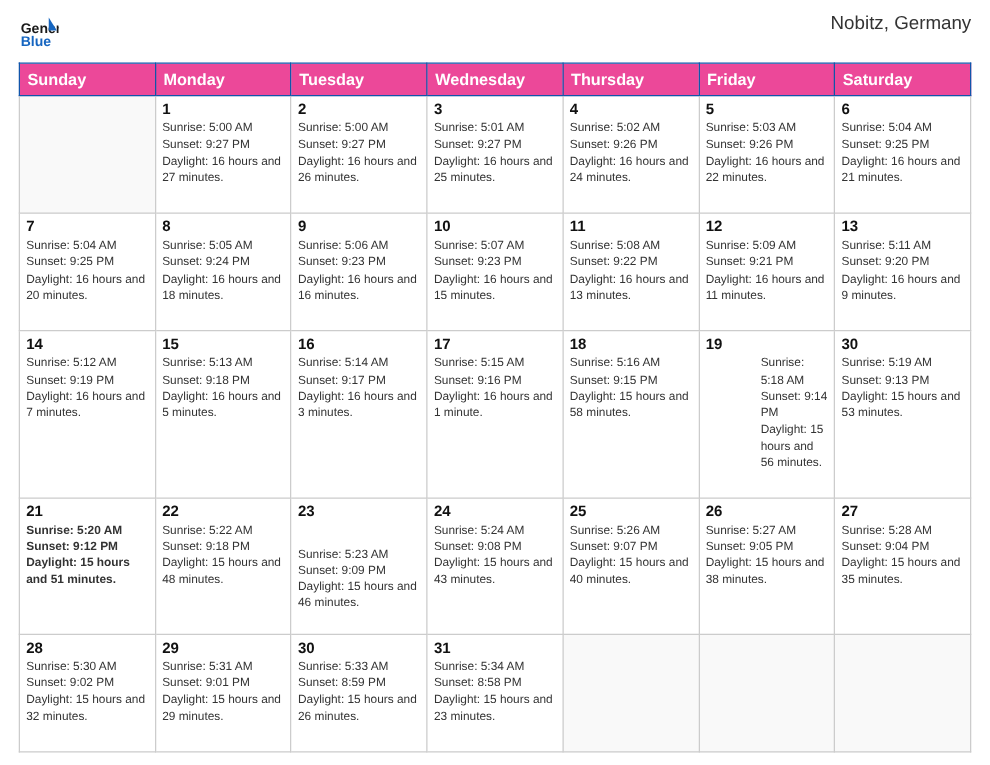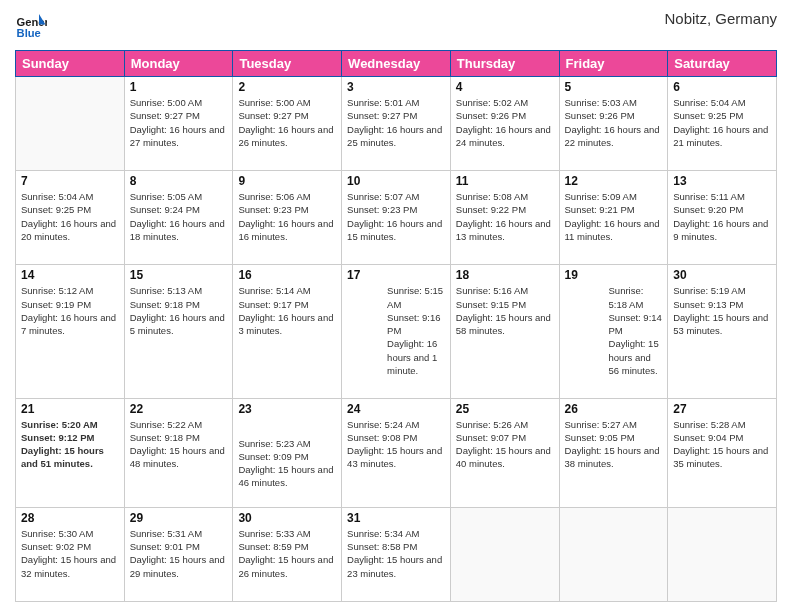--- a/index.html
+++ b/index.html
@@ -212,21 +212,21 @@
 Daylight: 16 hours and 5 minutes.</div>
           </td>
           <td>
             <span class="day-number">16</span>
             <div class="day-info" style="white-space: pre-line;">Sunrise: 5:14 AM
 Sunset: 9:17 PM
 Daylight: 16 hours and 3 minutes.</div>
           </td>
           <td>
             <span class="day-number">17</span>
-            <div class="day-info" style="white-space: pre-line; margin-left: 40px;">Sunrise: 5:15 AM
+            <div class="day-info" style="white-space: pre-line;">Sunrise: 5:15 AM
 Sunset: 9:16 PM
 Daylight: 16 hours and 1 minute.</div>
           </td>
           <td>
             <span class="day-number">18</span>
             <div class="day-info" style="white-space: pre-line;">Sunrise: 5:16 AM
 Sunset: 9:15 PM
 Daylight: 15 hours and 58 minutes.</div>
           </td>
           <td>

